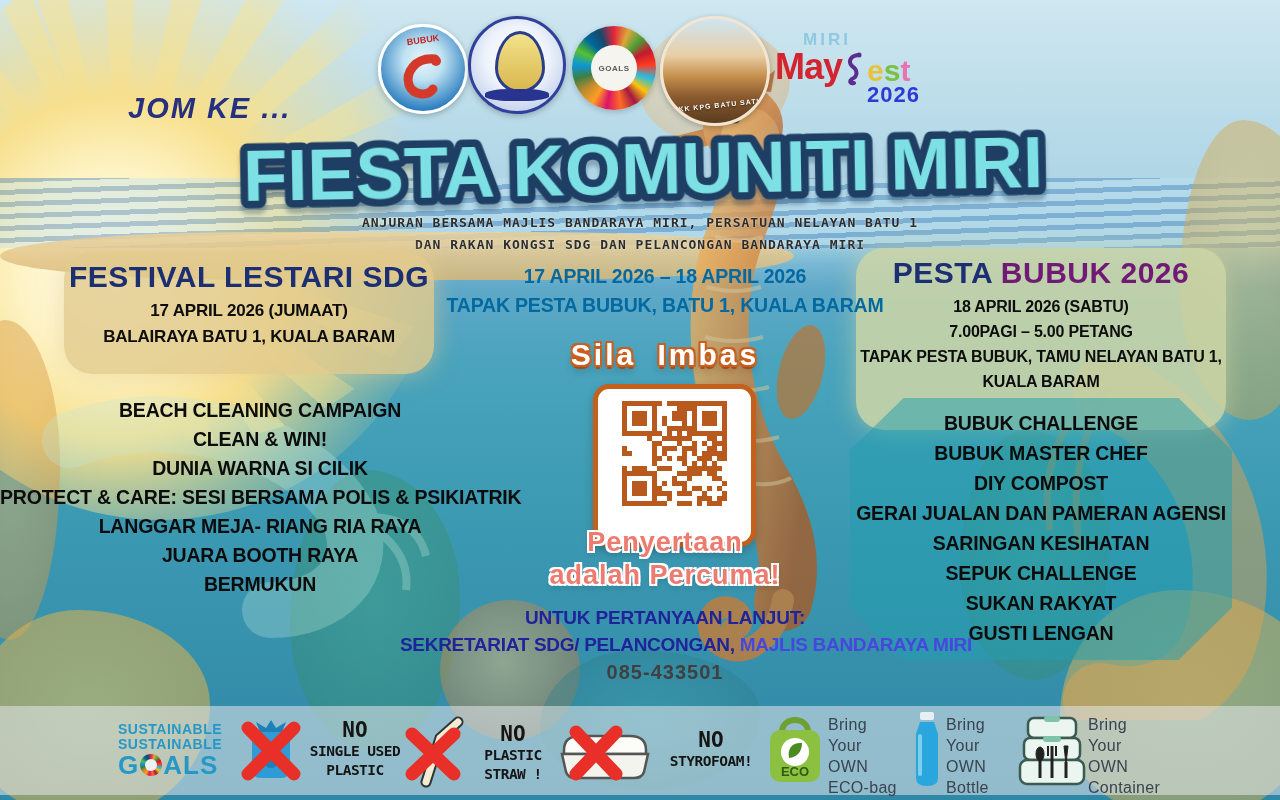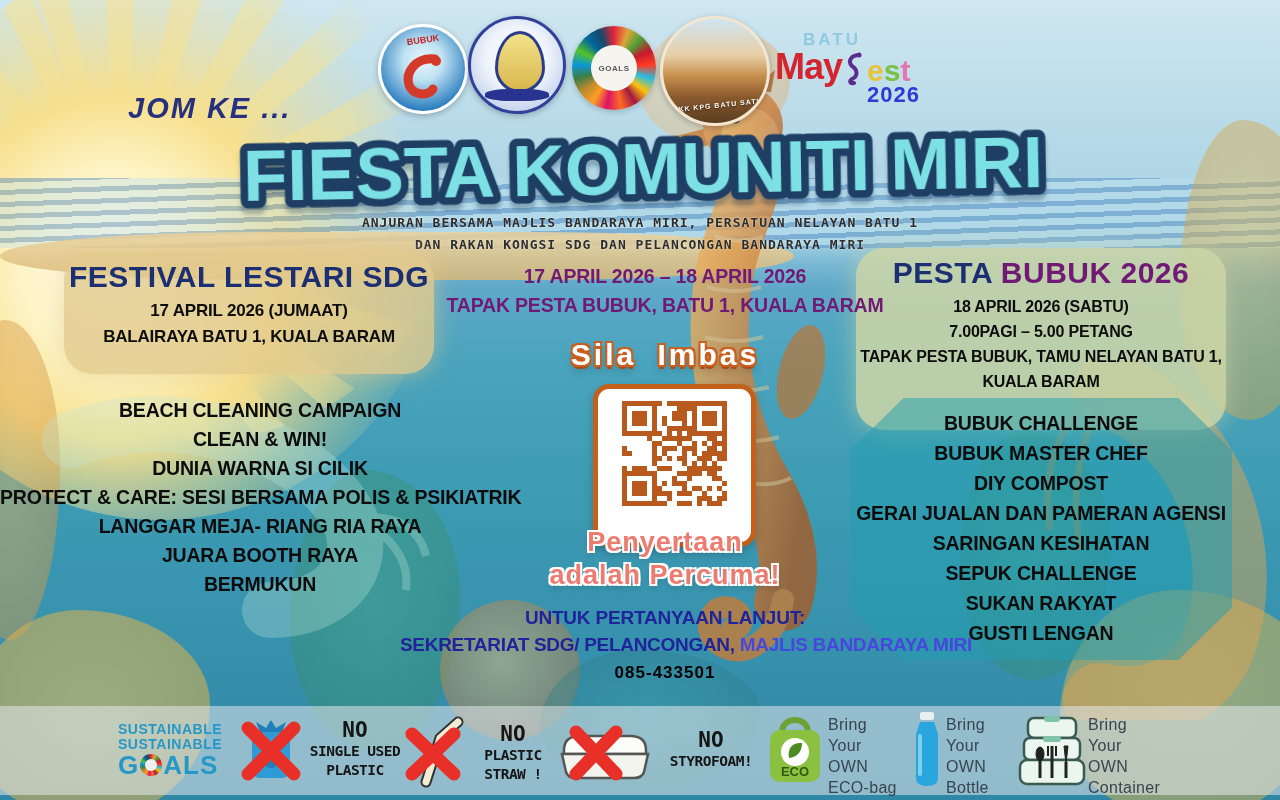--- a/index.html
+++ b/index.html
@@ -38,41 +38,41 @@
 
   .act-list{position:absolute;text-align:center;}
   .act-list-left{left:0;top:396px;width:520px;}
   .act-list-right{left:856px;top:408px;width:370px;}
   .act-line{font-size:19.5px;font-weight:800;color:#0c0c0c;line-height:29px;letter-spacing:-.2px;white-space:nowrap;}
   .act-list-right .act-line{line-height:30px;}
   .octagon{position:absolute;left:850px;top:398px;width:382px;height:262px;background:rgba(34,158,176,.5);
     clip-path:polygon(14% 0,86% 0,100% 20%,100% 80%,86% 100%,14% 100%,0 80%,0 20%);}
 
   .center-dates{position:absolute;left:440px;top:262px;width:450px;text-align:center;}
-  .center-dates .c-line{font-size:19.5px;font-weight:900;color:#701a75;line-height:29px;letter-spacing:-.2px;text-align:center;}
+  .center-dates .c-line{font-size:19.5px;font-weight:900;color:#0369a1;line-height:29px;letter-spacing:-.2px;text-align:center;}
 
   .sila-imbas{position:absolute;left:440px;top:338px;width:450px;text-align:center;
     font-size:30px;font-weight:900;color:#fff;letter-spacing:3px;word-spacing:10px;
     text-shadow:-2px -2px 0 #c9601f,2px -2px 0 #c9601f,-2px 2px 0 #c9601f,2px 2px 0 #c9601f,0 4px 0 #a84d16,0 6px 8px rgba(0,0,0,.25);}
 
   .qr-box{position:absolute;left:593px;top:384px;width:129px;height:129px;background:#fff;border:5px solid #c2601c;
     border-radius:16px;padding:12px;box-shadow:0 4px 10px rgba(0,0,0,.2);}
   .qr-grid{display:grid;grid-template-columns:repeat(21,5px);grid-auto-rows:5px;width:105px;height:105px;margin:0 auto;}
   .qm{width:5px;height:5px;}
   .qd{background:#b85a1d;}
 
   .free-text{position:absolute;left:440px;top:526px;width:450px;text-align:center;
     font-size:27px;font-weight:900;color:#ee7b70;line-height:33px;letter-spacing:1px;
     text-shadow:-2px -2px 0 #fff,2px -2px 0 #fff,-2px 2px 0 #fff,2px 2px 0 #fff,0 4px 6px rgba(0,0,0,.2);}
 
   .contact{position:absolute;left:400px;top:604px;width:530px;text-align:center;}
   .contact .ct-head{font-size:19px;font-weight:900;color:#20249a;line-height:27px;letter-spacing:-.2px;}
   .contact .ct-line{font-size:19px;font-weight:900;color:#20249a;line-height:27px;letter-spacing:-.3px;white-space:nowrap;}
   .contact .ct-blue{color:#4747dd;}
-  .contact .ct-phone{font-size:17px;font-weight:900;color:#000000;line-height:29px;letter-spacing:1px;}
+  .contact .ct-phone{font-size:20px;font-weight:900;color:#404040;line-height:29px;letter-spacing:1px;}
 
   
   .logo{position:absolute;border-radius:50%;}
   .logo-bubuk{left:378px;top:24px;width:84px;height:84px;background:radial-gradient(circle at 50% 40%,#eaf6fb 0%,#bfe2f2 30%,#2d7fc0 75%,#124f86 100%);
     border:3px solid #fff;box-shadow:0 2px 6px rgba(0,0,0,.25);overflow:hidden;}
   .logo-bubuk .bubuk-word{position:absolute;left:0;top:8px;width:100%;text-align:center;font-size:9px;font-weight:900;color:#c22323;transform:rotate(-8deg);}
   .logo-mbm{left:468px;top:16px;width:92px;height:92px;background:radial-gradient(circle at 50% 42%,#ffffff 0%,#eef3fb 45%,#c8d6ee 75%,#5a6fb4 100%);
     border:3px solid #31419b;box-shadow:0 2px 6px rgba(0,0,0,.25);overflow:hidden;}
   .mbm-drop{position:absolute;left:24px;top:12px;width:44px;height:56px;background:linear-gradient(180deg,#f3e28a,#d9b74e);
     border:3px solid #2a3c8c;border-radius:50% 50% 50% 50%/60% 60% 40% 40%;}
@@ -175,21 +175,21 @@
     <div class="mbm-drop"></div>
     <div class="mbm-ribbon"></div>
   </div>
   <div class="logo logo-sdgwheel">
     <div class="wheel-center">GOALS</div>
   </div>
   <div class="logo logo-batu">
     <div class="batu-word">JKKK KPG BATU SATU</div>
   </div>
   <div class="mayfest">
-    <div class="mf-miri">BATU</div>
+    <div class="mf-miri">MIRI</div>
     <div class="mf-row">
       <span class="mf-may">May</span>
       <span class="mf-horse">
         <svg width="22" height="34" viewBox="0 0 22 34">
             <path d="M14,3 C6,4 4,10 8,14 C14,18 14,24 8,27 C5,29 6,32 10,31" stroke="#5a2d8f" stroke-width="4" stroke-linecap="round" fill="none"></path>
             <circle cx="15" cy="3" r="2.5" fill="#5a2d8f"></circle>
           </svg>
       </span>
       <span class="mf-e">e</span>
       <span class="mf-s">s</span>

